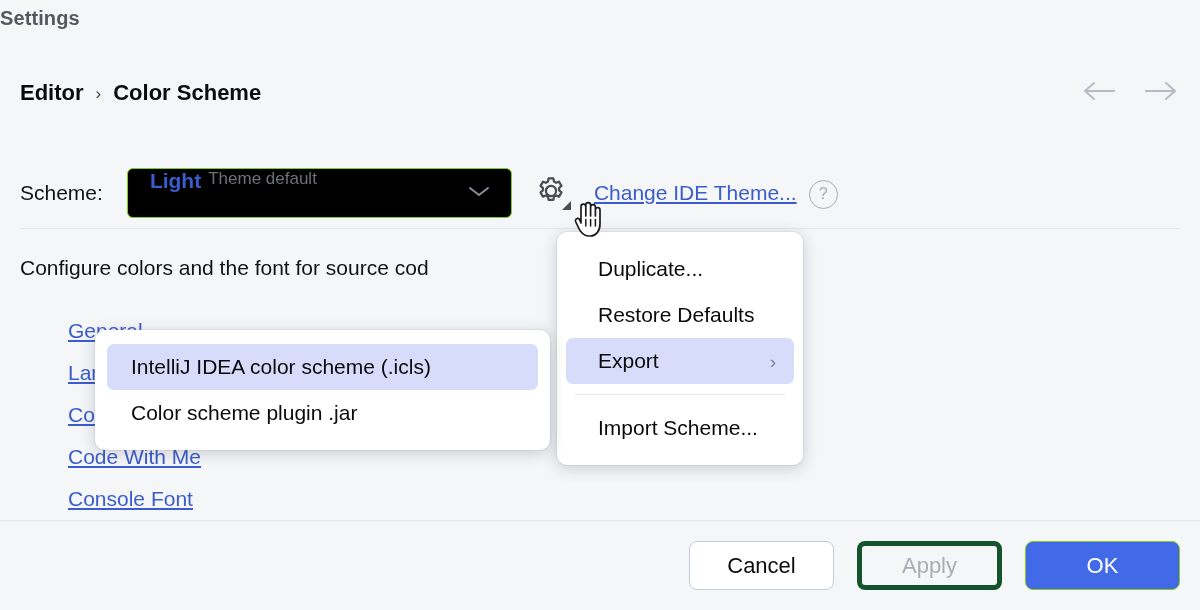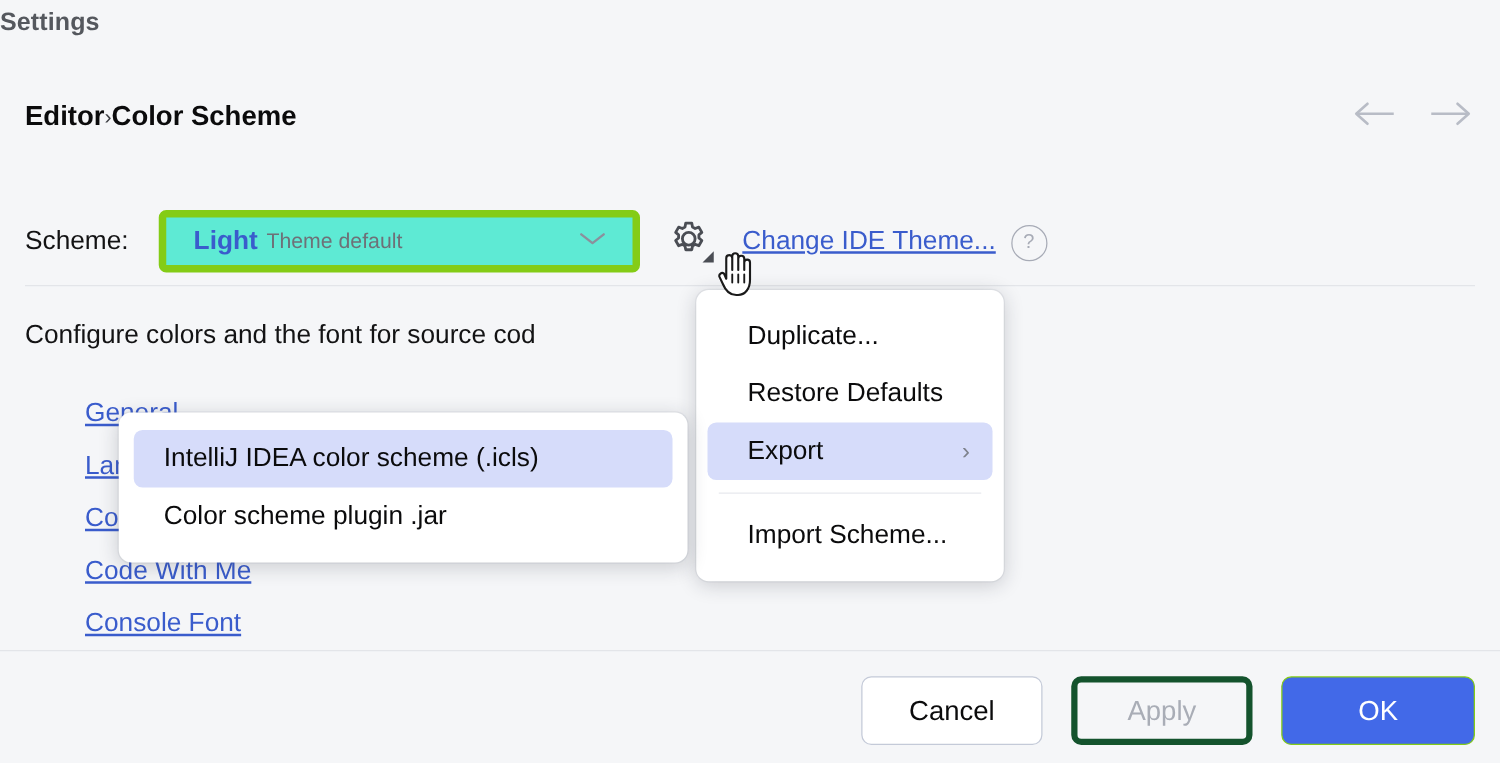--- a/index.html
+++ b/index.html
@@ -30,21 +30,21 @@
     letter-spacing: 0.1px;
   }
 
   
   .breadcrumb {
     position: absolute;
     top: 80px;
     left: 20px;
     display: flex;
     align-items: center;
-    gap: 0;
+    gap: 12px;
     font-size: 22px;
     font-weight: bold;
     color: #0b0b0c;
   }
   .breadcrumb .sep {
     font-size: 17px;
     font-weight: normal;
     color: #3b3d42;
     position: relative;
     top: 1px;
@@ -71,25 +71,24 @@
   }
   .scheme-label {
     font-size: 21px;
     color: #131314;
     margin-right: 24px;
   }
   .combo {
     width: 385px;
     height: 50px;
     box-sizing: border-box;
-    background: #5eead4;
-    border: 6px solid #84cc16;
+    background: #000000;
+    border: 1px solid #84cc16;
     border-radius: 6px;
     display: flex;
-    align-items: center;
     padding: 0 16px 0 22px;
     position: relative;
   }
   .combo .val-strong {
     font-size: 21px;
     font-weight: bold;
     color: #3a5ccc;
     margin-right: 7px;
   }
   .combo .val-rest {
@@ -190,21 +189,21 @@
   
   .footer {
     position: absolute;
     right: 20px;
     top: 541px;
     display: flex;
     align-items: center;
     gap: 23px;
   }
   .btn {
-    height: 55px;
+    height: 49px;
     min-width: 145px;
     border-radius: 8px;
     box-sizing: border-box;
     display: flex;
     align-items: center;
     justify-content: center;
     font-size: 22px;
   }
   .btn-cancel {
     background: #ffffff;

